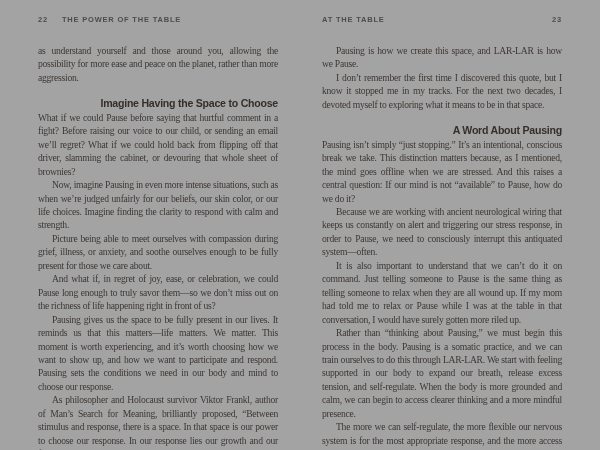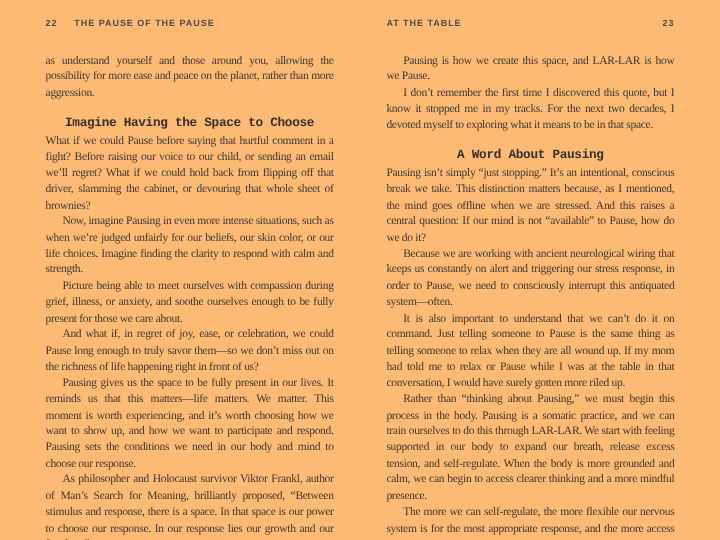--- a/index.html
+++ b/index.html
@@ -9,21 +9,21 @@
   }
   body {
     width: 600px;
     height: 450px;
     overflow: hidden;
   }
   .spread {
     display: flex;
     width: 600px;
     height: 450px;
-    background: #fdba74;
+    background: #a3a3a3;
   }
   .page {
     box-sizing: border-box;
     width: 300px;
     height: 450px;
   }
   .page.left  { padding: 15px 22px 0 38px; }
   .page.right { padding: 15px 38px 0 22px; }
 
   .pagehead {
@@ -45,40 +45,40 @@
     font-family: "Liberation Serif", serif;
     font-size: 9.6px;
     line-height: 13.45px;
     letter-spacing: -0.25px;
     color: #3d3733;
     text-align: justify;
   }
   .para { margin: 0; }
   .para.indent { text-indent: 14px; }
   .sect-heading {
-    font-family: Liberation Mono, monospace;
+    font-family: Liberation Sans, sans-serif;
     font-size: 10.6px;
     font-weight: bold;
     color: #352f2b;
     margin: 13px 0 0 0;
     line-height: 13.45px;
-    text-align: center;
+    text-align: right;
   }
   .it { }
 </style>
 </head>
 <body>
 
 <div class="spread">
 
   <section class="page left">
     <header class="pagehead">
       <span>22</span>
       <span class="gap"></span>
-      <span>THE PAUSE OF THE PAUSE</span>
+      <span>THE POWER OF THE TABLE</span>
     </header>
     <div class="pagebody" id="left-body">
         <p class="para"><span>as </span><span class="it">understand yourself and those around you</span><span>, allowing the possibility for more ease and peace on the planet, rather than more aggression.</span></p>
         <h2 class="sect-heading">Imagine Having the Space to Choose</h2>
         <p class="para"><span>What if we could Pause before saying that hurtful comment in a fight? Before raising our voice to our child, or sending an email we’ll regret? What if we could hold back from flipping off that driver, slamming the cabinet, or devouring that whole sheet of brownies?</span></p>
         <p class="para indent"><span>Now, imagine Pausing in even more intense situations, such as when we’re judged unfairly for our beliefs, our skin color, or our life choices. Imagine finding the clarity to respond with calm and strength.</span></p>
         <p class="para indent"><span>Picture being able to meet ourselves with compassion during grief, illness, or anxiety, and soothe ourselves enough to be fully present for those we care about.</span></p>
         <p class="para indent"><span>And what if, in regret of joy, ease, or celebration, we could Pause long enough to truly savor them—so we don’t miss out on the richness of life happening right in front of us?</span></p>
         <p class="para indent"><span>Pausing gives us the space to be fully present in our lives. It reminds us that </span><span class="it">this</span><span> matters—life matters. We matter. This moment is worth experiencing, and it’s worth choosing how we want to show up, and how we want to participate and respond. Pausing sets the conditions we need in our body and mind to choose our response.</span></p>
         <p class="para indent"><span>As philosopher and Holocaust survivor Viktor Frankl, author of </span><span class="it">Man’s Search for Meaning</span><span>, brilliantly proposed, “Between stimulus and response, there is a space. In that space is our power to choose our response. In our response lies our growth and our freedom.”</span></p>

